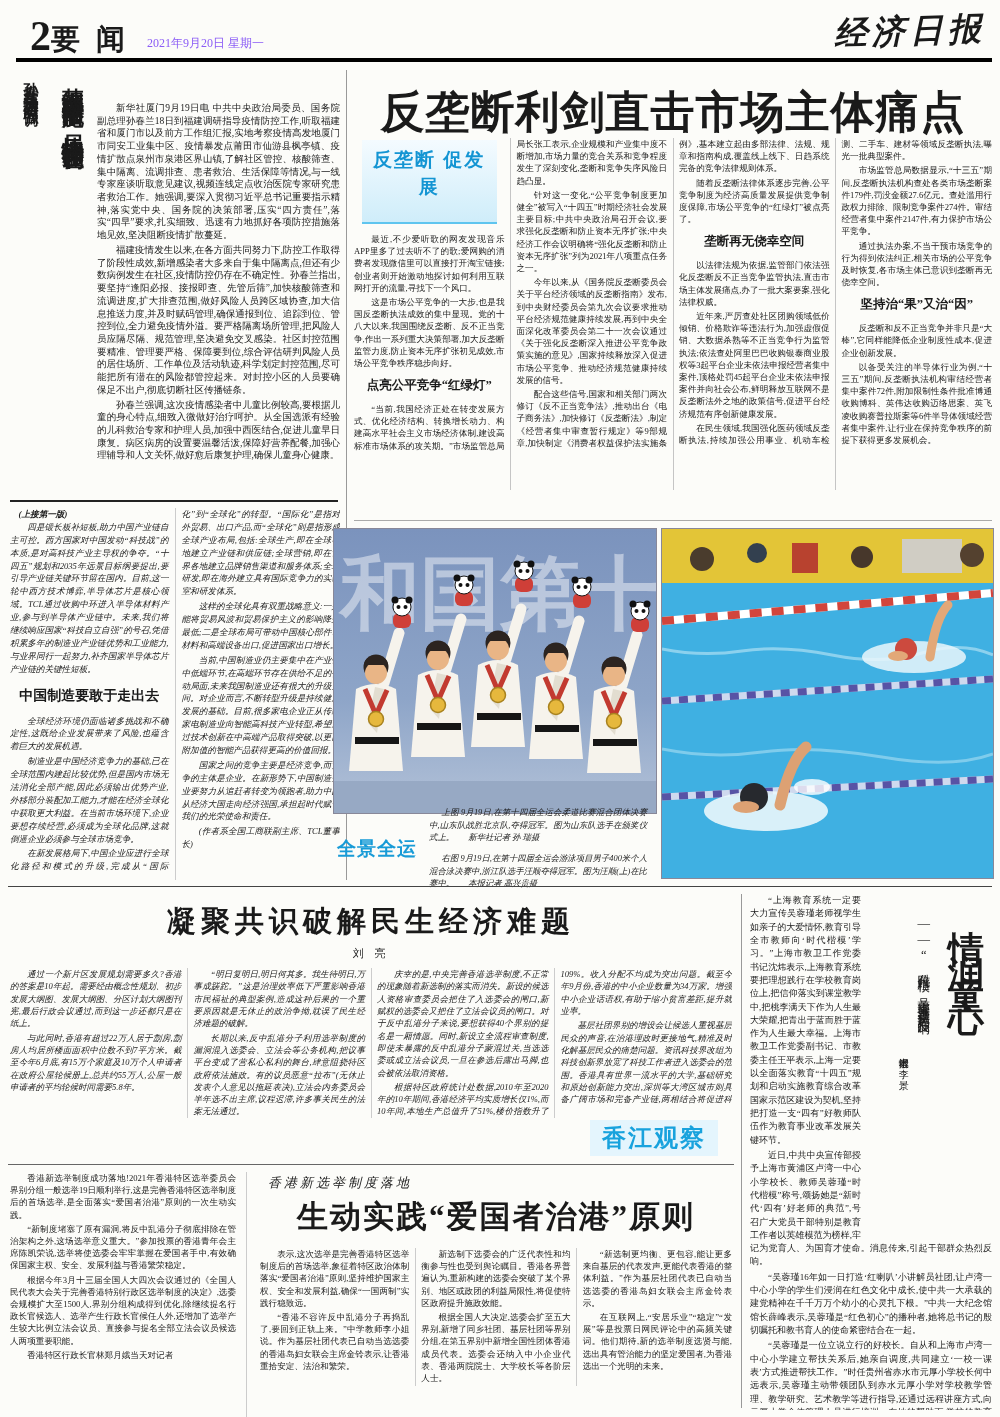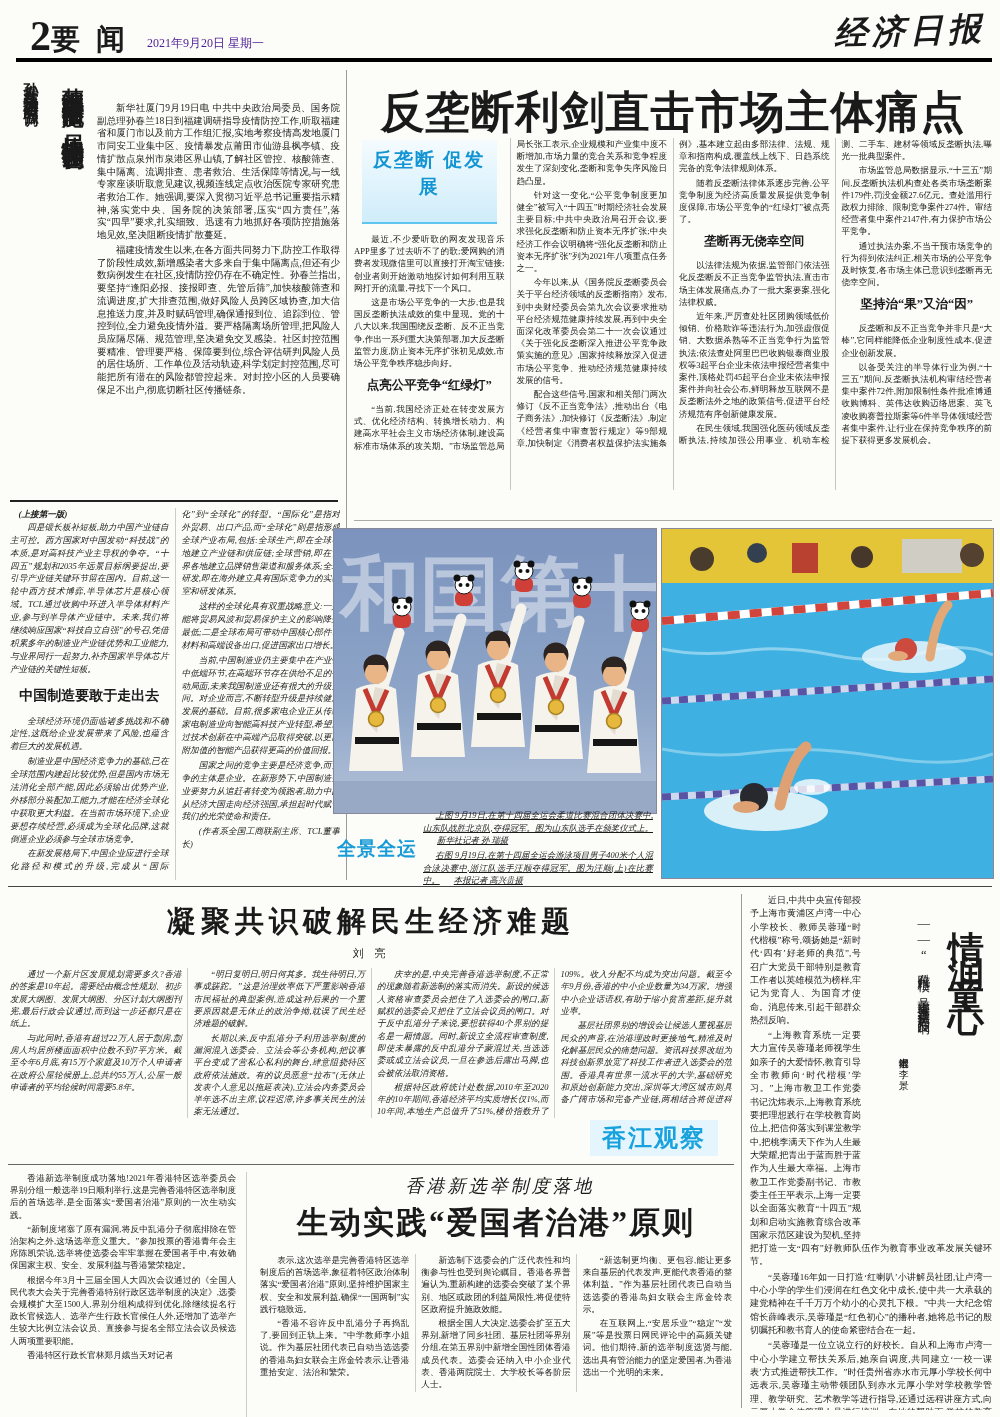--- a/index.html
+++ b/index.html
@@ -2,21 +2,21 @@
 <html><head>
 <meta charset="utf-8">
 <style>
   html,body{margin:0;padding:0;background:#e8e8e4;}
   .page{position:relative;width:1000px;height:1417px;margin:0 auto;background:#fcfcf9;overflow:hidden;
         font-family:"Liberation Serif","DejaVu Serif",serif;color:#1a1a1a;}
   
   .hdr{position:absolute;left:30px;top:10px;right:14px;height:46px;display:flex;align-items:flex-end;}
   .pageno{font-size:42px;font-weight:bold;line-height:40px;}
   .section{font-size:29px;font-weight:bold;letter-spacing:16px;line-height:34px;}
-  .dateline{font-size:12px;margin-left:6px;padding-bottom:4px;color:#4c1d95;}
+  .dateline{font-size:12px;margin-left:6px;padding-bottom:4px;color:#8b5cf6;}
   .masthead{margin-left:auto;font-size:33px;font-weight:bold;font-style:italic;letter-spacing:5px;
             transform:rotate(-2deg);padding-bottom:2px;}
   .toprule{position:absolute;left:16px;right:8px;top:58px;height:4px;background:#000;}
   
   .vtext{writing-mode:vertical-rl;text-orientation:upright;}
   p{margin:0 0 2px 0;text-indent:2em;text-align:justify;}
   .rule-h{position:absolute;background:#666;height:1px;}
   .rule-v{position:absolute;background:#999;width:1px;}
   
   .covid{position:absolute;left:10px;top:70px;width:330px;height:424px;display:flex;}
@@ -44,36 +44,36 @@
   .main-cols h4{font-size:12.5px;text-align:center;font-weight:bold;margin:8px 0;break-inside:avoid;text-indent:0;}
   
   .photo{position:absolute;border:1px solid #889;overflow:hidden;}
   .judo{left:333px;top:528px;width:322px;height:284px;}
   .swim{left:661px;top:528px;width:331px;height:349px;}
   .photo svg{display:block;width:100%;height:100%;}
   .caption{position:absolute;left:333px;top:820px;width:322px;height:58px;display:flex;align-items:center;}
   .cap-label{width:88px;font-size:19px;font-weight:bold;color:#189bd7;letter-spacing:1px;
              font-family:"Liberation Sans",sans-serif;text-align:center;flex:none;}
   .cap-text{flex:1;font-size:8.4px;line-height:1.5;font-style:italic;overflow:hidden;}
-  .cap-text p{text-indent:1.5em;margin:2px;text-decoration:underline;}
+  .cap-text p{text-indent:1.5em;margin:8px;}
   .credit{white-space:nowrap;margin-left:14px;}
   
   .hk1{position:absolute;left:10px;top:894px;width:722px;height:266px;}
   .hk1-head{font-size:29px;font-weight:bold;text-align:center;letter-spacing:5px;margin:8px 0 4px 0;}
   .hk1-sub{font-size:16px;text-align:center;letter-spacing:2px;margin-bottom:5px;}
   .hk1-author{font-size:11px;text-align:center;letter-spacing:4px;margin-bottom:7px;}
   .hk1-cols{column-count:4;column-gap:12px;column-rule:1px solid #ccc;height:150px;font-size:8.5px;
             line-height:1.45;font-style:italic;overflow:hidden;}
   .hk1-tag{position:absolute;right:14px;bottom:4px;font-family:"Liberation Sans",sans-serif;font-size:24px;
            font-weight:bold;color:#18a2dd;background:#e4f5fd;padding:2px 12px;letter-spacing:2px;}
   
   .hk2{position:absolute;left:10px;top:1172px;width:722px;height:245px;display:flex;gap:13px;}
   .hk2-left{width:226px;flex:none;font-size:8.6px;line-height:1.42;overflow:hidden;border-right:1px solid #ccc;padding-right:10px;}
   .hk2-right{flex:1;}
-  .hk2-kicker{font-size:18px;font-style:italic;letter-spacing:3px;margin:2px 0 2px 8px;text-align:center;}
+  .hk2-kicker{font-size:13px;font-style:italic;letter-spacing:3px;margin:2px 0 2px 8px;}
   .hk2-head{font-size:31px;font-weight:bold;text-align:center;letter-spacing:2px;margin:4px 0 10px 0;}
   .hk2-cols{column-count:3;column-gap:12px;column-rule:1px solid #ccc;height:138px;font-size:8.6px;
             line-height:1.42;overflow:hidden;}
   
   .teach{position:absolute;left:750px;top:894px;width:242px;height:516px;overflow:hidden;font-size:9px;line-height:1.48;}
   .teach-float{float:right;width:122px;height:322px;margin:6px 0 8px 9px;display:flex;justify-content:flex-end;}
   .teach-byline{font-size:10px;margin-top:150px;margin-right:4px;}
   .teach-sub{font-size:12.5px;margin-top:16px;margin-right:6px;letter-spacing:2px;}
   .teach-head{font-size:36px;font-weight:bold;letter-spacing:22px;margin-top:2px;}
 </style>
@@ -89,20 +89,21 @@
     <span class="masthead">经济日报</span>
   </div>
   <div class="toprule"></div>
 
   <div class="covid">
     <div class="covid-kicker vtext">孙春兰在福建调研时强调</div>
     <div class="covid-head vtext">落细落实各项防控措施 尽快把疫情控制住</div>
     <div class="covid-body">
       <p>新华社厦门9月19日电 中共中央政治局委员、国务院副总理孙春兰18日到福建调研指导疫情防控工作,听取福建省和厦门市以及前方工作组汇报,实地考察疫情高发地厦门市同安工业集中区、疫情暴发点莆田市仙游县枫亭镇、疫情扩散点泉州市泉港区界山镇,了解社区管控、核酸筛查、集中隔离、流调排查、患者救治、生活保障等情况,与一线专家座谈听取意见建议,视频连线定点收治医院专家研究患者救治工作。她强调,要深入贯彻习近平总书记重要指示精神,落实党中央、国务院的决策部署,压实“四方责任”,落实“四早”要求,扎实细致、迅速有力地抓好各项防控措施落地见效,坚决阻断疫情扩散蔓延。</p>
       <p>福建疫情发生以来,在各方面共同努力下,防控工作取得了阶段性成效,新增感染者大多来自于集中隔离点,但还有少数病例发生在社区,疫情防控仍存在不确定性。孙春兰指出,要坚持“逢阳必报、接报即查、先管后筛”,加快核酸筛查和流调进度,扩大排查范围,做好风险人员跨区域协查,加大信息推送力度,并及时赋码管理,确保通报到位、追踪到位、管控到位,全力避免疫情外溢。要严格隔离场所管理,把风险人员应隔尽隔、规范管理,坚决避免交叉感染。社区封控范围要精准、管理要严格、保障要到位,综合评估研判风险人员的居住场所、工作单位及活动轨迹,科学划定封控范围,尽可能把所有潜在的风险都管控起来。对封控小区的人员要确保足不出户,彻底切断社区传播链条。</p>
+      <p>孙春兰强调,这次疫情感染者中儿童比例较高,要根据儿童的身心特点,细致入微做好治疗呵护。从全国选派有经验的儿科救治专家和护理人员,加强中西医结合,促进儿童早日康复。病区病房的设置要温馨活泼,保障好营养配餐,加强心理辅导和人文关怀,做好愈后康复护理,确保儿童身心健康。</p>
     </div>
   </div>
   <div class="leftdiv"></div>
 
   <div class="tcl">
     <div class="note">(上接第一版)</div>
     <p>四是锻长板补短板,助力中国产业链自主可控。西方国家对中国发动“科技战”的本质,是对高科技产业主导权的争夺。“十四五”规划和2035年远景目标纲要提出,要引导产业链关键环节留在国内。目前,这一轮中西方技术博弈,半导体芯片是核心领域。TCL通过收购中环进入半导体材料产业,参与到半导体产业链中。未来,我们将继续响应国家“科技自立自强”的号召,凭借积累多年的制造业产业链优势和工业能力,与业界同行一起努力,补齐国家半导体芯片产业链的关键性短板。</p>
     <h3>中国制造要敢于走出去</h3>
     <p>全球经济环境仍面临诸多挑战和不确定性,这既给企业发展带来了风险,也蕴含着巨大的发展机遇。</p>
     <p>制造业是中国经济竞争力的基础,已在全球范围内建起比较优势,但是国内市场无法消化全部产能,因此必须输出优势产业,外移部分装配加工能力,才能在经济全球化中获取更大利益。在当前市场环境下,企业要想存续经营,必须成为全球化品牌,这就倒逼企业必须参与全球市场竞争。</p>
@@ -265,20 +266,20 @@
       </div>
     </div>
   </div>
 
   <div class="teach">
     <div class="teach-float">
       <div class="teach-byline vtext">本报记者 李 景</div>
       <div class="teach-sub vtext">——“时代楷模”吴蓉瑾事迹在沪引起热烈反响</div>
       <div class="teach-head vtext">情润童心</div>
     </div>
+    <p>“上海教育系统一定要大力宣传吴蓉瑾老师视学生如亲子的大爱情怀,教育引导全市教师向‘时代楷模’学习。”上海市教卫工作党委书记沈炜表示,上海教育系统要把理想践行在学校教育岗位上,把信仰落实到课堂教学中,把桃李满天下作为人生最大荣耀,把青出于蓝而胜于蓝作为人生最大幸福。上海市教卫工作党委副书记、市教委主任王平表示,上海一定要以全面落实教育“十四五”规划和启动实施教育综合改革国家示范区建设为契机,坚持把打造一支“四有”好教师队伍作为教育事业改革发展关键环节。</p>
     <p>近日,中共中央宣传部授予上海市黄浦区卢湾一中心小学校长、教师吴蓉瑾“时代楷模”称号,颂扬她是“新时代‘四有’好老师的典范”,号召广大党员干部特别是教育工作者以英雄模范为榜样,牢记为党育人、为国育才使命。消息传来,引起干部群众热烈反响。</p>
-    <p>“上海教育系统一定要大力宣传吴蓉瑾老师视学生如亲子的大爱情怀,教育引导全市教师向‘时代楷模’学习。”上海市教卫工作党委书记沈炜表示,上海教育系统要把理想践行在学校教育岗位上,把信仰落实到课堂教学中,把桃李满天下作为人生最大荣耀,把青出于蓝而胜于蓝作为人生最大幸福。上海市教卫工作党委副书记、市教委主任王平表示,上海一定要以全面落实教育“十四五”规划和启动实施教育综合改革国家示范区建设为契机,坚持把打造一支“四有”好教师队伍作为教育事业改革发展关键环节。</p>
     <p>“吴蓉瑾16年如一日打造‘红喇叭’小讲解员社团,让卢湾一中心小学的学生们浸润在红色文化中成长,使中共一大承载的建党精神在千千万万个幼小的心灵扎下根。”中共一大纪念馆馆长薛峰表示,吴蓉瑾是“红色初心”的播种者,她将总书记的殷切嘱托和教书育人的使命紧密结合在一起。</p>
     <p>“吴蓉瑾是一位立说立行的好校长。自从和上海市卢湾一中心小学建立帮扶关系后,她亲自调度,共同建立‘一校一课表’方式推进帮扶工作。”时任贵州省赤水市元厚小学校长何中远表示,吴蓉瑾主动带领团队到赤水元厚小学对学校教学管理、教学研究、艺术教学等进行指导,还通过远程讲座方式,向元厚小学全体管理人员进行培训。在她的帮助下,学校的教育理念得到更新,管理能力得到提升。</p>
 
   </div>
 
 </div>
 
 </body></html>

